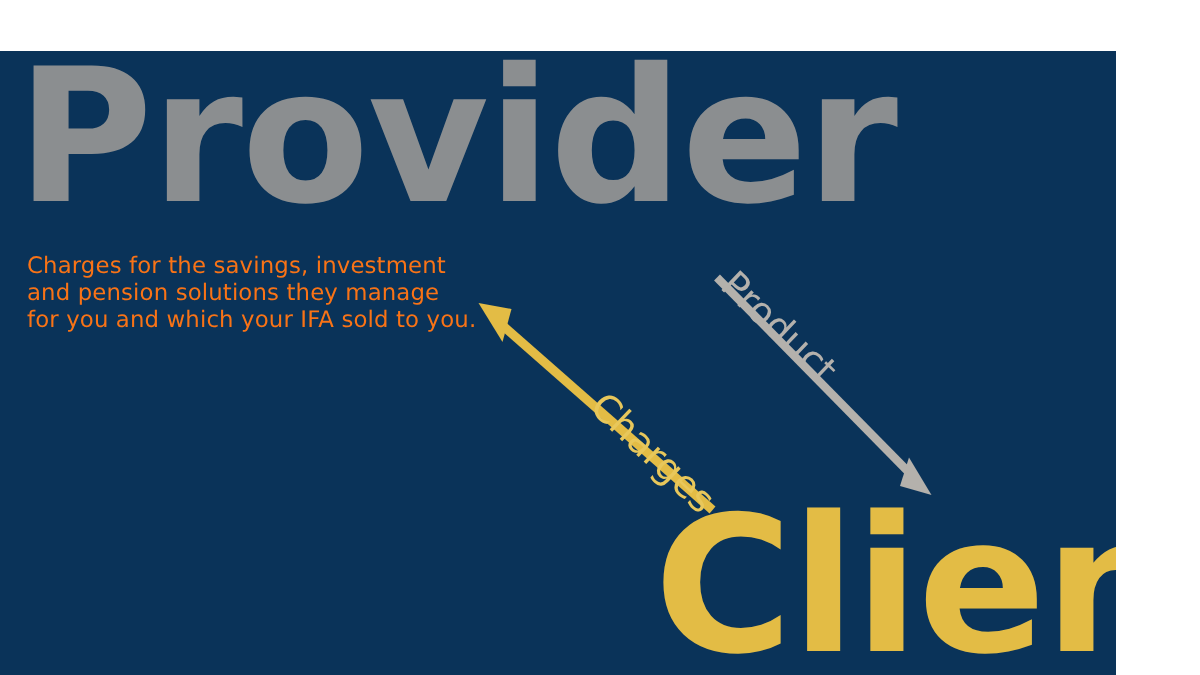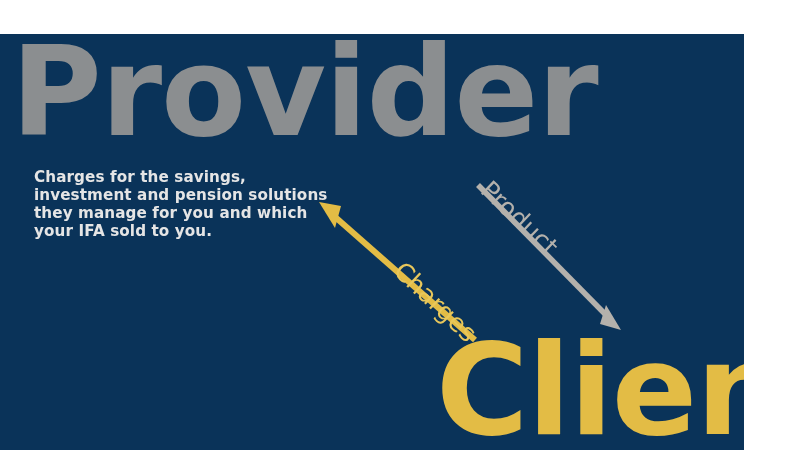--- a/index.html
+++ b/index.html
@@ -30,28 +30,27 @@
     font-weight: bold;
     letter-spacing: -1px;
     color: #8b8e90;
     line-height: 1.0;
     white-space: nowrap;
   }
 
   
   #provider-desc {
     position: absolute;
-    left: 34px;
+    left: 18px;
     top: 135px;
     width: 300px;
     font-size: 15.2px;
     line-height: 1.18;
-    color: #e5e5e5;
+    color: #f97316;
     letter-spacing: 0.1px;
-    font-weight: bold;
   }
 
   
   #client-title {
     position: absolute;
     left: 436px;
     top: 294px;
     font-size: 126px;
     font-weight: bold;
     letter-spacing: -1px;

